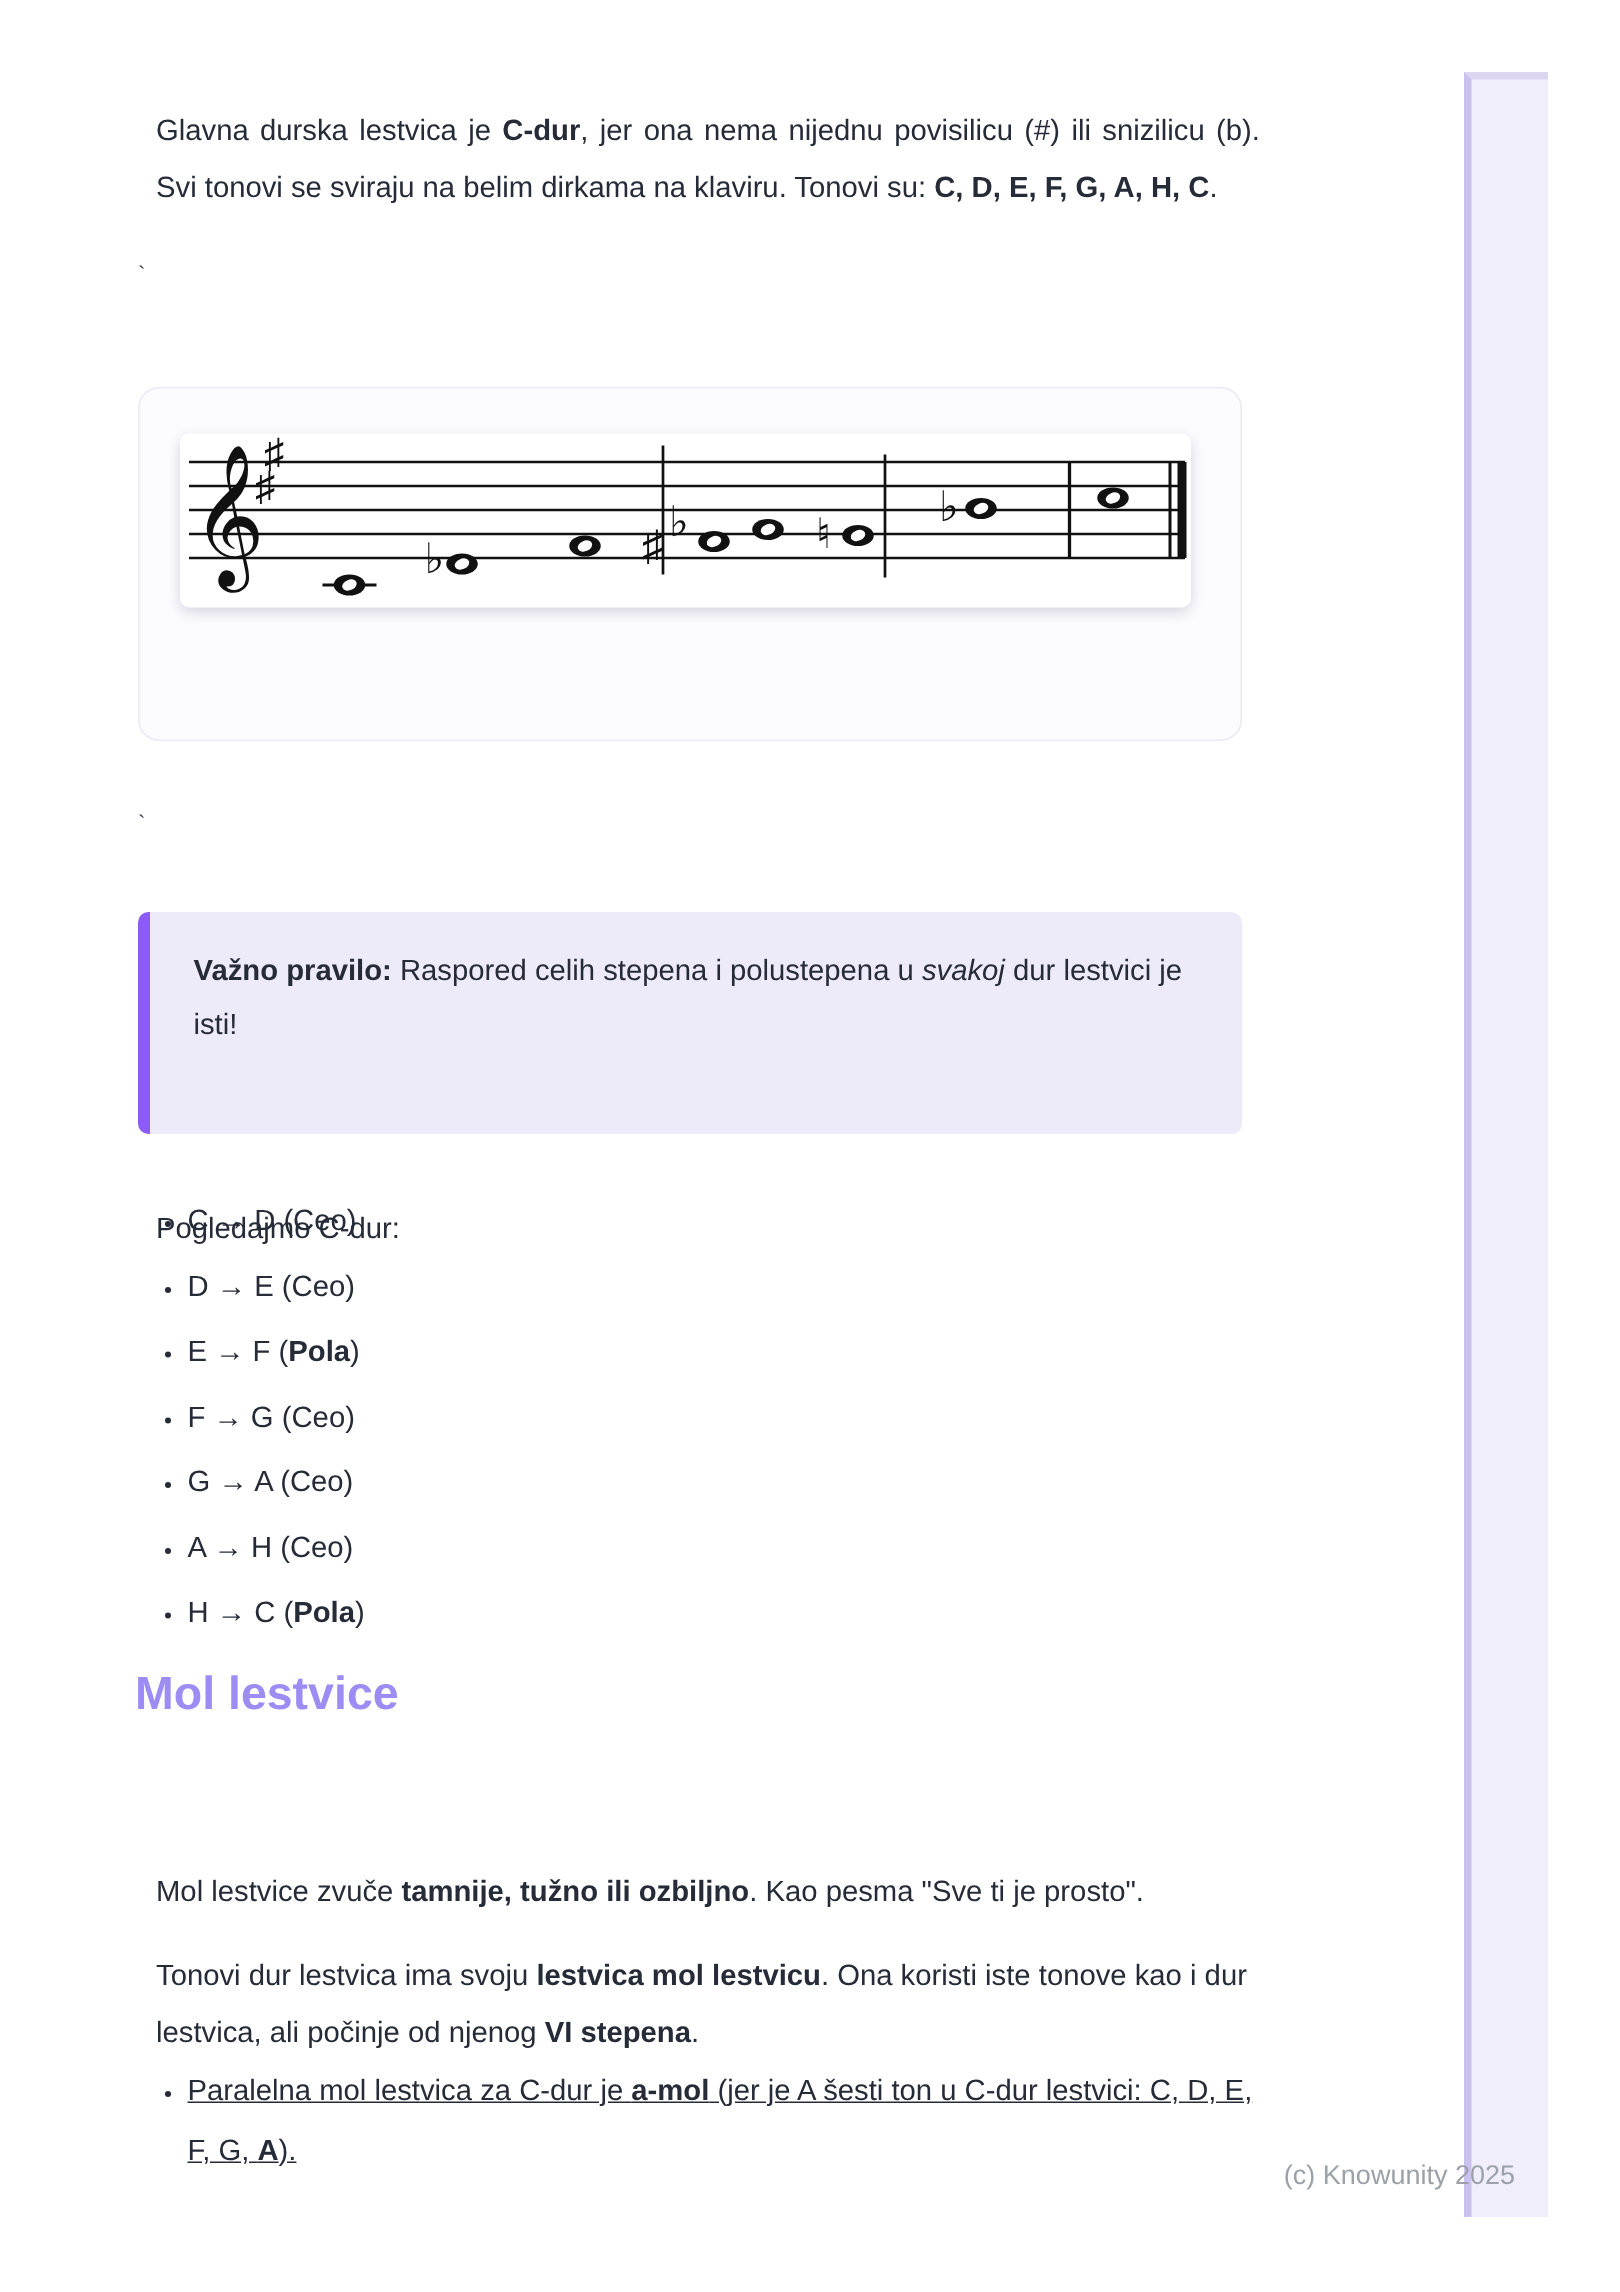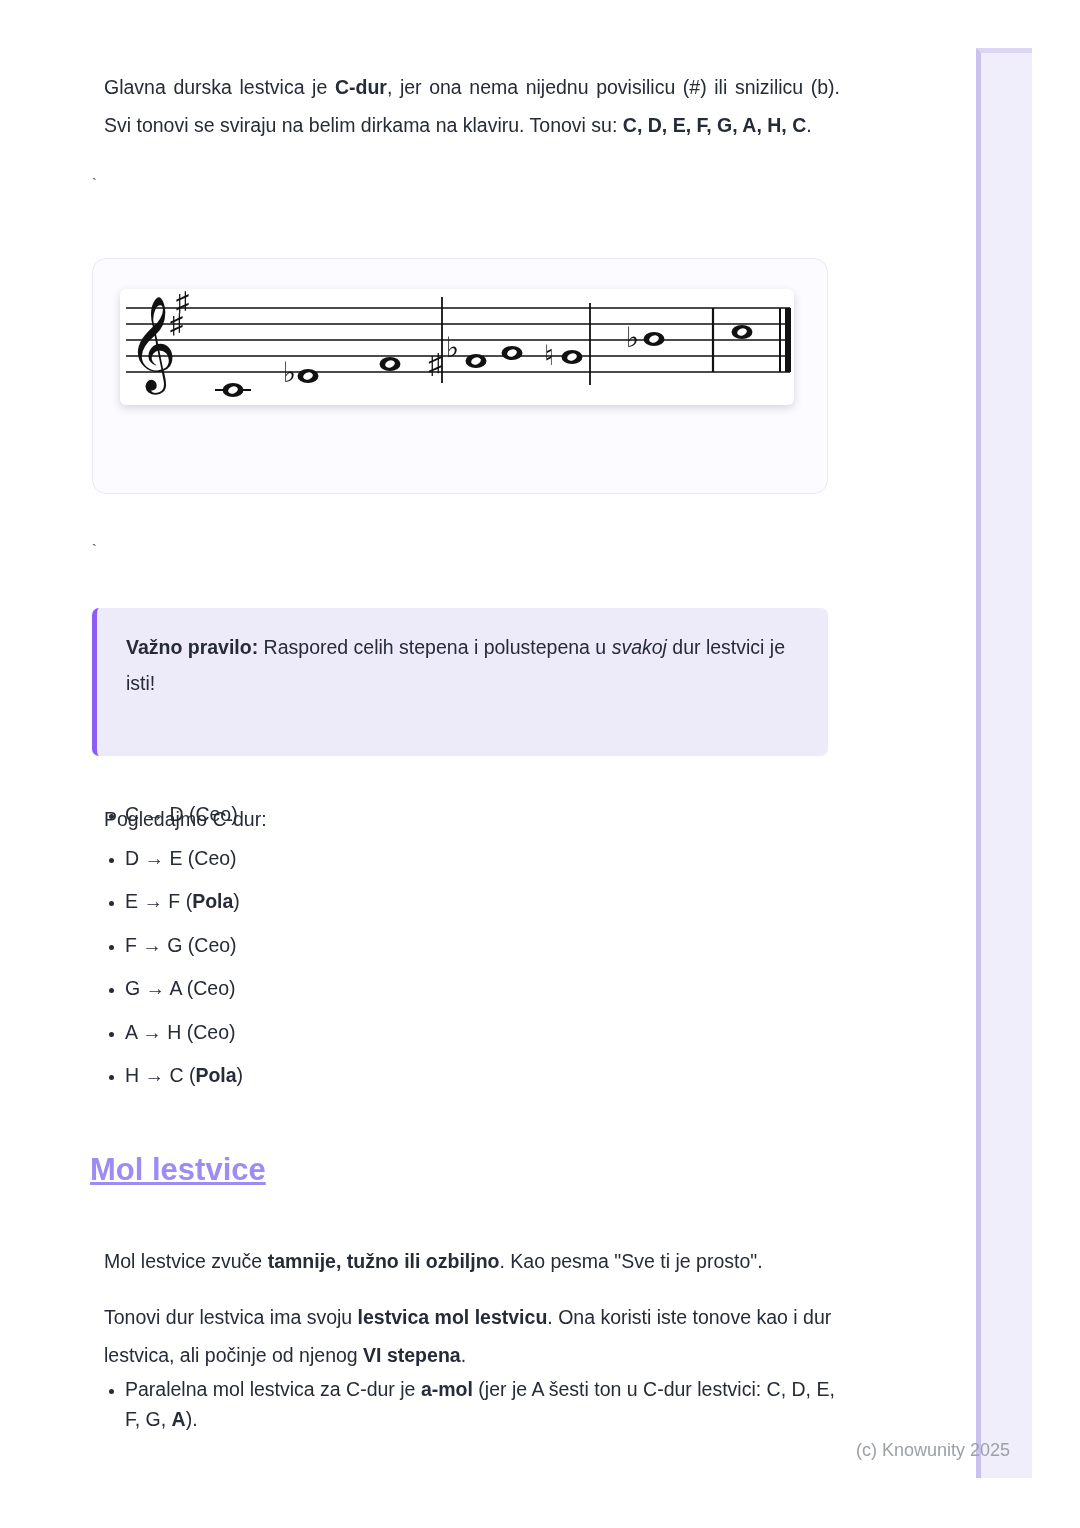--- a/index.html
+++ b/index.html
@@ -31,44 +31,44 @@
   }
   .notation svg{display:block;}
   .card figcaption{
     position:absolute;top:166px;left:0;width:100%;text-align:center;
     font-style:italic;font-size:17px;color:#5f6368;
   }
 
   
   .callout{
     left:92px;top:608px;width:736px;height:148px;box-sizing:border-box;
-    background:#edeafa;border-left:5px solid #8b5cf6;border-radius:7px;
+    background:#edeafa;border-left:8px solid #8b5cf6;border-radius:7px;
     padding:21px 28px 0 29px;
     font-size:19.5px;line-height:36px;color:#262b38;
   }
   .callout p{margin:0;}
 
   
   ul.steps{
     left:92px;top:793px;width:700px;margin:0;padding-left:33px;
     list-style:disc;font-size:19.5px;color:#262b38;
   }
   ul.steps li{line-height:43.5px;}
   ul.steps li::marker{font-size:15px;}
 
   h2.section{
-    left:90px;top:1152px;margin:0;
-    font-size:31px;font-weight:700;color:#9c8cf4;text-decoration:underline;
+    left:90px;top:1111px;margin:0;
+    font-size:31px;font-weight:700;color:#9c8cf4;
   }
 
   ul.note-list{
     left:92px;top:1374px;width:710px;margin:0;padding-left:33px;
     list-style:disc;font-size:19.5px;color:#262b38;
   }
-  ul.note-list li{line-height:30px;}
+  ul.note-list li{line-height:40px;text-decoration:underline;}
   ul.note-list li::marker{font-size:15px;}
 
   .footer{
     right:70px;top:1440px;font-size:18px;color:#9ba1a8;z-index:3;
   }
   .strip{
     left:976px;top:48px;width:56px;height:1430px;box-sizing:border-box;
     background:#f1eefb;border-left:5px solid #cbc1ee;border-top:5px solid #ddd6f3;
     z-index:1;
   }

